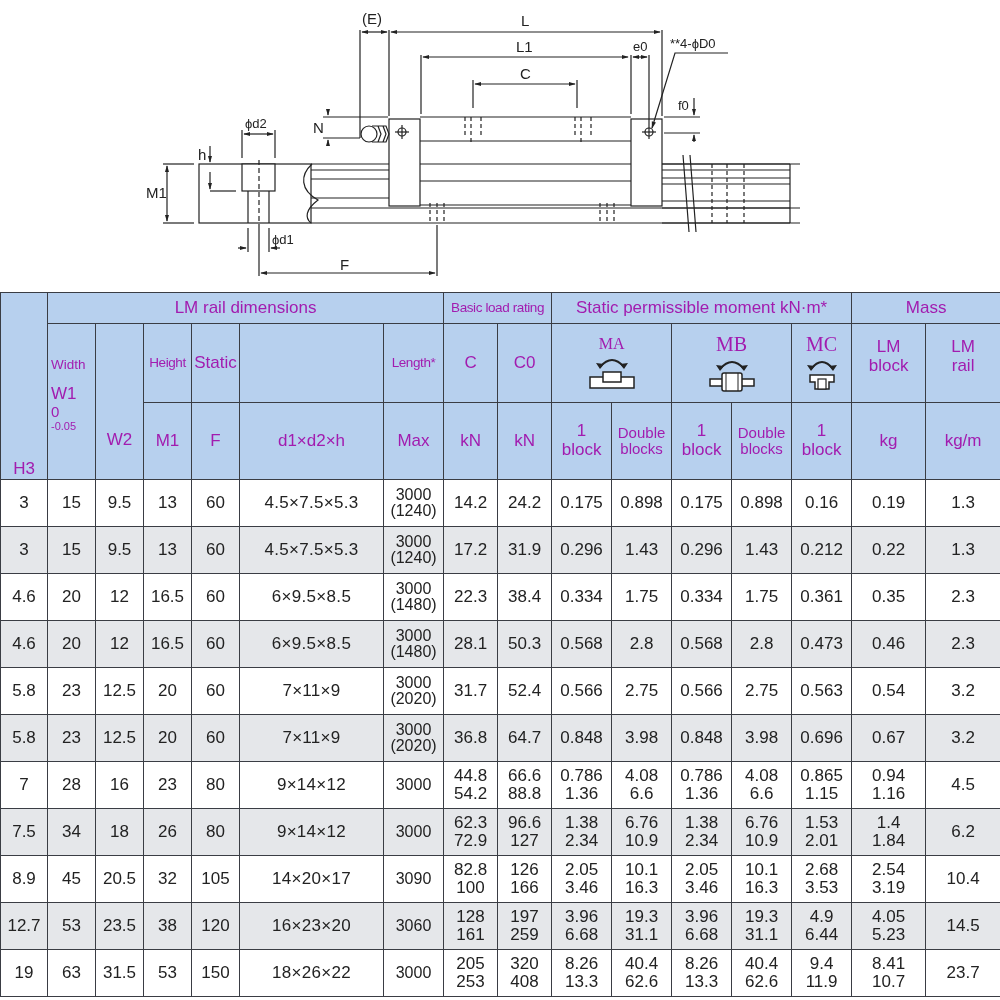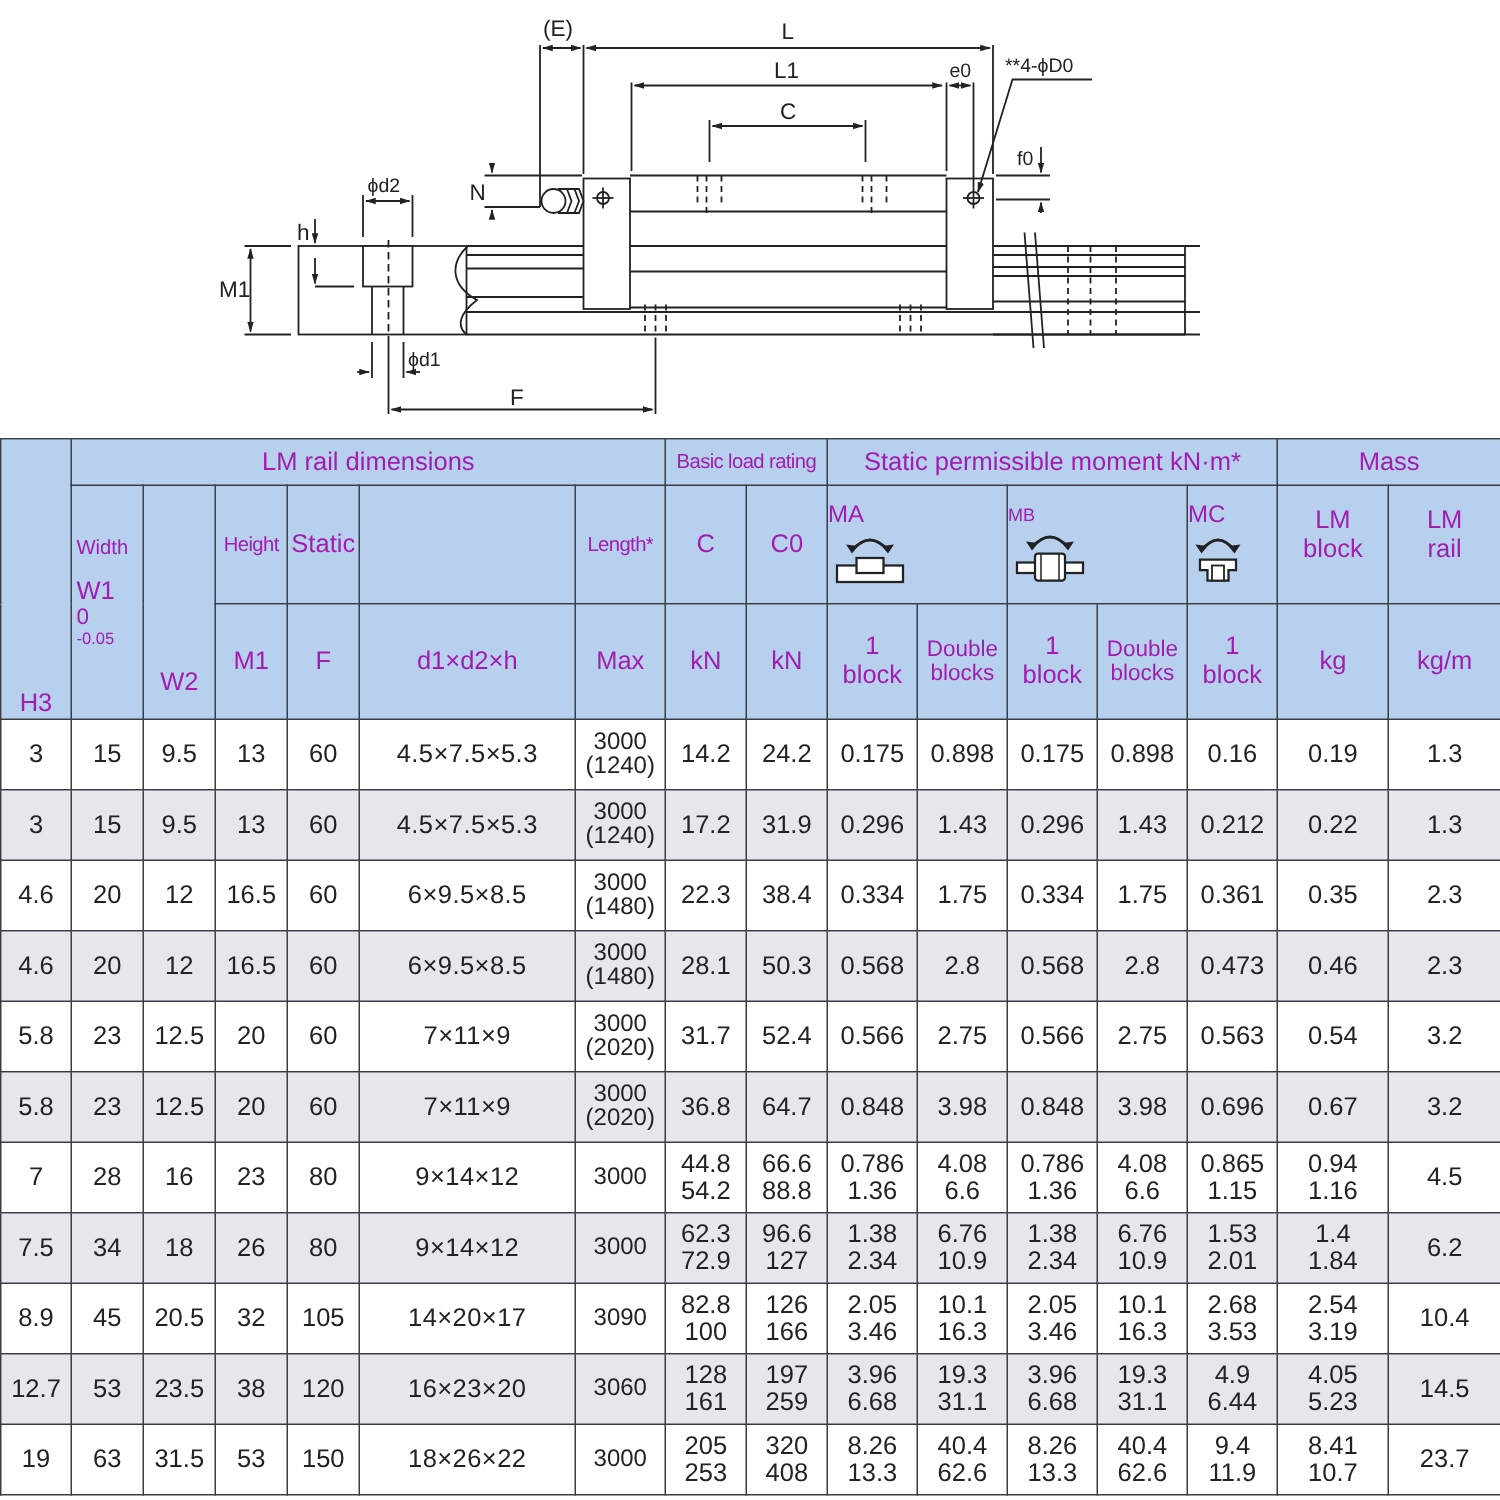--- a/index.html
+++ b/index.html
@@ -9,21 +9,21 @@
   #diagram text { font-family: "Liberation Sans", sans-serif; fill: #222; }
   #spec { position: absolute; left: 0; top: 292px; width: 1000px; border-collapse: collapse; table-layout: fixed; }
   #spec th, #spec td { border: 1.6px solid #3a3d44; text-align: center; vertical-align: middle; font-weight: normal; }
   #spec th { background: #b7d0ee; color: #a21caf; font-size: 17px; line-height: 1.1; }
   #spec th.sm { font-size: 13.5px; letter-spacing: -0.4px; }
   #spec th.tl { text-align: left; padding-left: 4px; }
   #spec td { font-size: 17px; line-height: 1.05; height: 47px; }
   #spec tr.alt td { background: #e5e7ea; }
   #spec tr.row td { background: #ffffff; }
   .two { display: block; }
-  .icon-cell { display: flex; flex-direction: column; align-items: flex-start; }
+  .icon-cell { display: flex; flex-direction: column; align-items: center; font-family: Liberation Serif, serif; }
   .icon-cell svg { display: block; }
   #spec td.dims { letter-spacing: 0.3px; }
   #spec td.len { font-size: 16px; line-height: 1.0; }
 </style>
 </head>
 <body>
 
 <svg id="diagram" viewBox="0 0 1000 292" xmlns="http://www.w3.org/2000/svg">
   <defs>
     <marker id="arr" viewBox="0 0 10 10" refX="9" refY="5" markerWidth="6" markerHeight="6" orient="auto-start-reverse">
@@ -158,54 +158,54 @@
       <th colspan="5">Static permissible moment kN·m*</th>
       <th colspan="2">Mass</th>
     </tr>
     <tr style="height:79px">
       <th rowspan="2" class="tl" style="padding:0 0 4px 3px">
         <span class="two sm" style="font-size:13.5px;margin-bottom:12px;margin-top:-8px">Width</span>
         <span class="two">W1</span>
         <span class="two" style="font-size:15px">0</span>
         <span class="two" style="font-size:11px">-0.05</span>
       </th>
-      <th rowspan="2" style="vertical-align:bottom;padding-bottom:14px">W2</th>
+      <th rowspan="2" style="vertical-align:bottom;padding-bottom:29px">W2</th>
       <th class="sm">Height</th>
       <th>Static</th>
       <th></th>
       <th class="sm">Length*</th>
       <th>C</th>
       <th>C0</th>
       <th colspan="2">
         <div class="icon-cell">
           <span style="font-size:16px">MA</span>
           <svg width="56" height="38" viewBox="0 0 56 38">
             <path d="M16,14 Q28,0 40,14" fill="none" stroke="#222" stroke-width="2"></path>
             <path d="M12,10 L16,16 L20,11 z M36,11 L40,16 L44,10 z" fill="#222"></path>
             <rect x="6" y="24" width="44" height="11" fill="#fff" stroke="#222" stroke-width="1.5"></rect>
             <rect x="19" y="19" width="18" height="10" fill="#fff" stroke="#222" stroke-width="1.5"></rect>
           </svg>
         </div>
       </th>
       <th colspan="2">
         <div class="icon-cell">
-          <span style="font-size:12px">MB</span>
+          <span style="font-size:20px">MB</span>
           <svg width="56" height="38" viewBox="0 0 56 38">
             <path d="M16,14 Q28,0 40,14" fill="none" stroke="#222" stroke-width="2"></path>
             <path d="M12,10 L16,16 L20,11 z M36,11 L40,16 L44,10 z" fill="#222"></path>
             <rect x="6" y="24" width="44" height="7" fill="#fff" stroke="#222" stroke-width="1.5"></rect>
             <rect x="18" y="18" width="20" height="18" rx="2" fill="#fff" stroke="#222" stroke-width="1.5"></rect>
             <line x1="22" y1="18" x2="22" y2="36" stroke="#222" stroke-width="1"></line>
             <line x1="34" y1="18" x2="34" y2="36" stroke="#222" stroke-width="1"></line>
           </svg>
         </div>
       </th>
       <th>
         <div class="icon-cell">
-          <span style="font-size:16px">MC</span>
+          <span style="font-size:20px">MC</span>
           <svg width="40" height="38" viewBox="0 0 40 38">
             <path d="M9,14 Q20,0 31,14" fill="none" stroke="#222" stroke-width="2"></path>
             <path d="M5,10 L9,16 L13,11 z M27,11 L31,16 L35,10 z" fill="#222"></path>
             <path d="M8,20 L32,20 L32,27 L27,27 L27,34 L13,34 L13,27 L8,27 z" fill="#fff" stroke="#222" stroke-width="1.5"></path>
             <rect x="16" y="24" width="8" height="10" fill="#fff" stroke="#222" stroke-width="1.2"></rect>
           </svg>
         </div>
       </th>
       <th style="vertical-align:top;padding-top:14px">
         <span class="two">LM</span>

